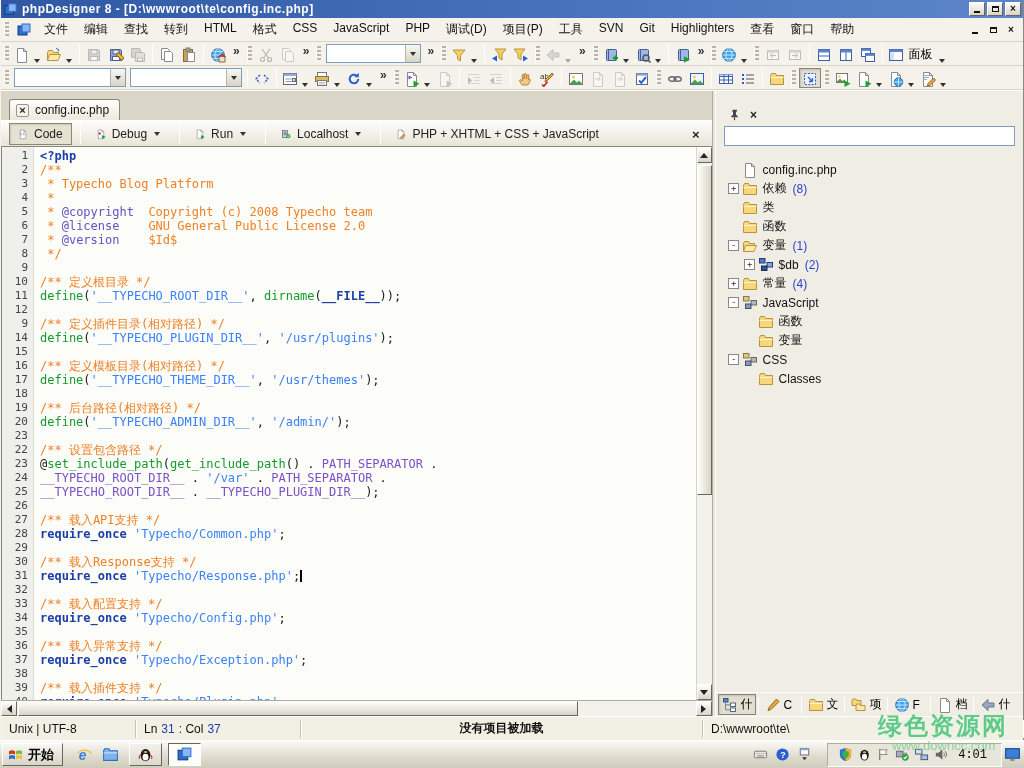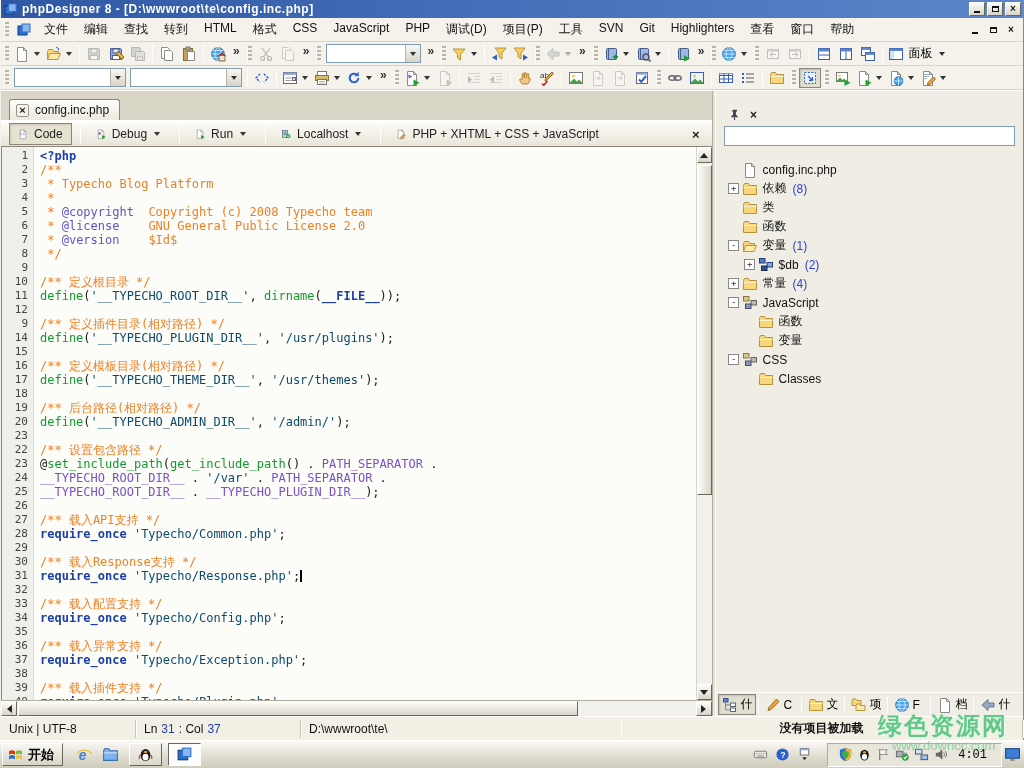--- a/index.html
+++ b/index.html
@@ -26,21 +26,21 @@
   .grip { width:5px; height:16px; margin:0 3px;
     background:repeating-linear-gradient(180deg,#b8b4a6 0 2px,transparent 2px 4px);
     border-left:1px solid #fff; flex:0 0 auto; }
   .menu-item { padding:3px 8px; color:#111; white-space:nowrap; }
   .mdi-btns { margin-left:auto; display:flex; padding-right:4px; }
   .mdi-btns .tbtn { background:none; border-color:transparent; }
 
   
   .toolbar { height:24px; background:#f4f2ea; border-bottom:1px solid #d8d4c6;
     display:flex; align-items:center; overflow:hidden; flex:0 0 auto; }
-  .tb-btn { height:20px; min-width:22px; display:flex; align-items:center; justify-content:center;
+  .tb-btn { height:20px; min-width:22px; display:flex; align-items:flex-end; justify-content:center;
     border:1px solid transparent; padding:0 1px; position:relative; }
   .tb-btn.pressed { border-color:#8a877a; background:#e2ded0; box-shadow:inset 1px 1px 2px rgba(0,0,0,.15); }
   .tb-btn.dis { opacity:.38; filter:grayscale(85%); }
   .tb-btn svg { width:16px; height:16px; }
   .tb-btn .lbl { margin:0 3px 0 4px; font-size:12px; }
   .dd-caret { width:0; height:0; border-left:3px solid transparent; border-right:3px solid transparent;
     border-top:4px solid #333; margin:0 2px 0 4px; }
   .tb-sep { width:1px; height:18px; background:#c6c2b4; border-right:1px solid #fff; margin:0 3px; flex:0 0 auto;}
   .chev { color:#333; font-weight:bold; font-size:12px; padding:0 4px 6px 4px; flex:0 0 auto; }
   .combo { height:19px; background:#fff; border:1px solid #7f9db9; display:flex; align-items:center; margin:0 2px; }
@@ -79,21 +79,21 @@
   .code-scroll { flex:1; display:flex; overflow:hidden; }
   .gutter { width:32px; background:#efefec; border-right:1px solid #dddad2; text-align:right;
     padding:2px 5px 0 0; color:#444; font:11px/14px "DejaVu Sans Mono", monospace; }
   .code { flex:1; padding:2px 0 0 6px; font:12px/14px "DejaVu Sans Mono", monospace;
     white-space:pre; color:#1a1a1a; overflow:hidden; }
   .ln { height:14px; }
   .tok-k { color:#1b3ea8; font-weight:bold; }
   .tok-c { color:#ee8126; }
   .tok-t { color:#5f55c2; }
   .tok-f { color:#159a2f; }
-  .tok-s { color:#0c4a6e; }
+  .tok-s { color:#3b82f6; }
   .tok-p { color:#1a1a1a; }
   .tok-n { color:#7b51c9; }
   .caret { display:inline-block; width:2px; height:12px; background:#000; vertical-align:-2px; }
 
   
   .vscroll { width:16px; background:#f2f1ec; border-left:1px solid #d8d4c6; display:flex; flex-direction:column; }
   .sb-btn { height:16px; background:linear-gradient(#fdfdf8,#d8d4c8); border:1px solid; flex:0 0 auto;
     border-color:#fff #6a675c #6a675c #fff; display:flex; align-items:center; justify-content:center; }
   .sb-btn .tri { width:0; height:0; }
   .tri-up { border-left:4px solid transparent; border-right:4px solid transparent; border-bottom:5px solid #222; }
@@ -1075,22 +1075,22 @@
   </div>
 
   <div class="statusbar">
     <span class="st-sec st-enc">Unix | UTF-8</span>
     <span class="st-sec st-lncol">
       <span>Ln</span>
         <span class="st-num">31</span>
         <span>: Col</span>
         <span class="st-num">37</span>
     </span>
+    <span class="st-sec st-msg">没有项目被加载</span>
     <span class="st-sec st-path">D:\wwwroot\te\</span>
-    <span class="st-sec st-msg">没有项目被加载</span>
   </div>
 </div>
 
 <div class="wm-big">绿色资源网</div>
 <div class="wm-small">www.downcc.com</div>
 
 <div class="taskbar">
   <div class="start-btn">
     <svg viewBox="0 0 16 16">
         <path d="M1 4.2c2-1.4 4-1.4 6 0v3.6c-2-1.4-4-1.4-6 0z" fill="#d83b01"></path>

